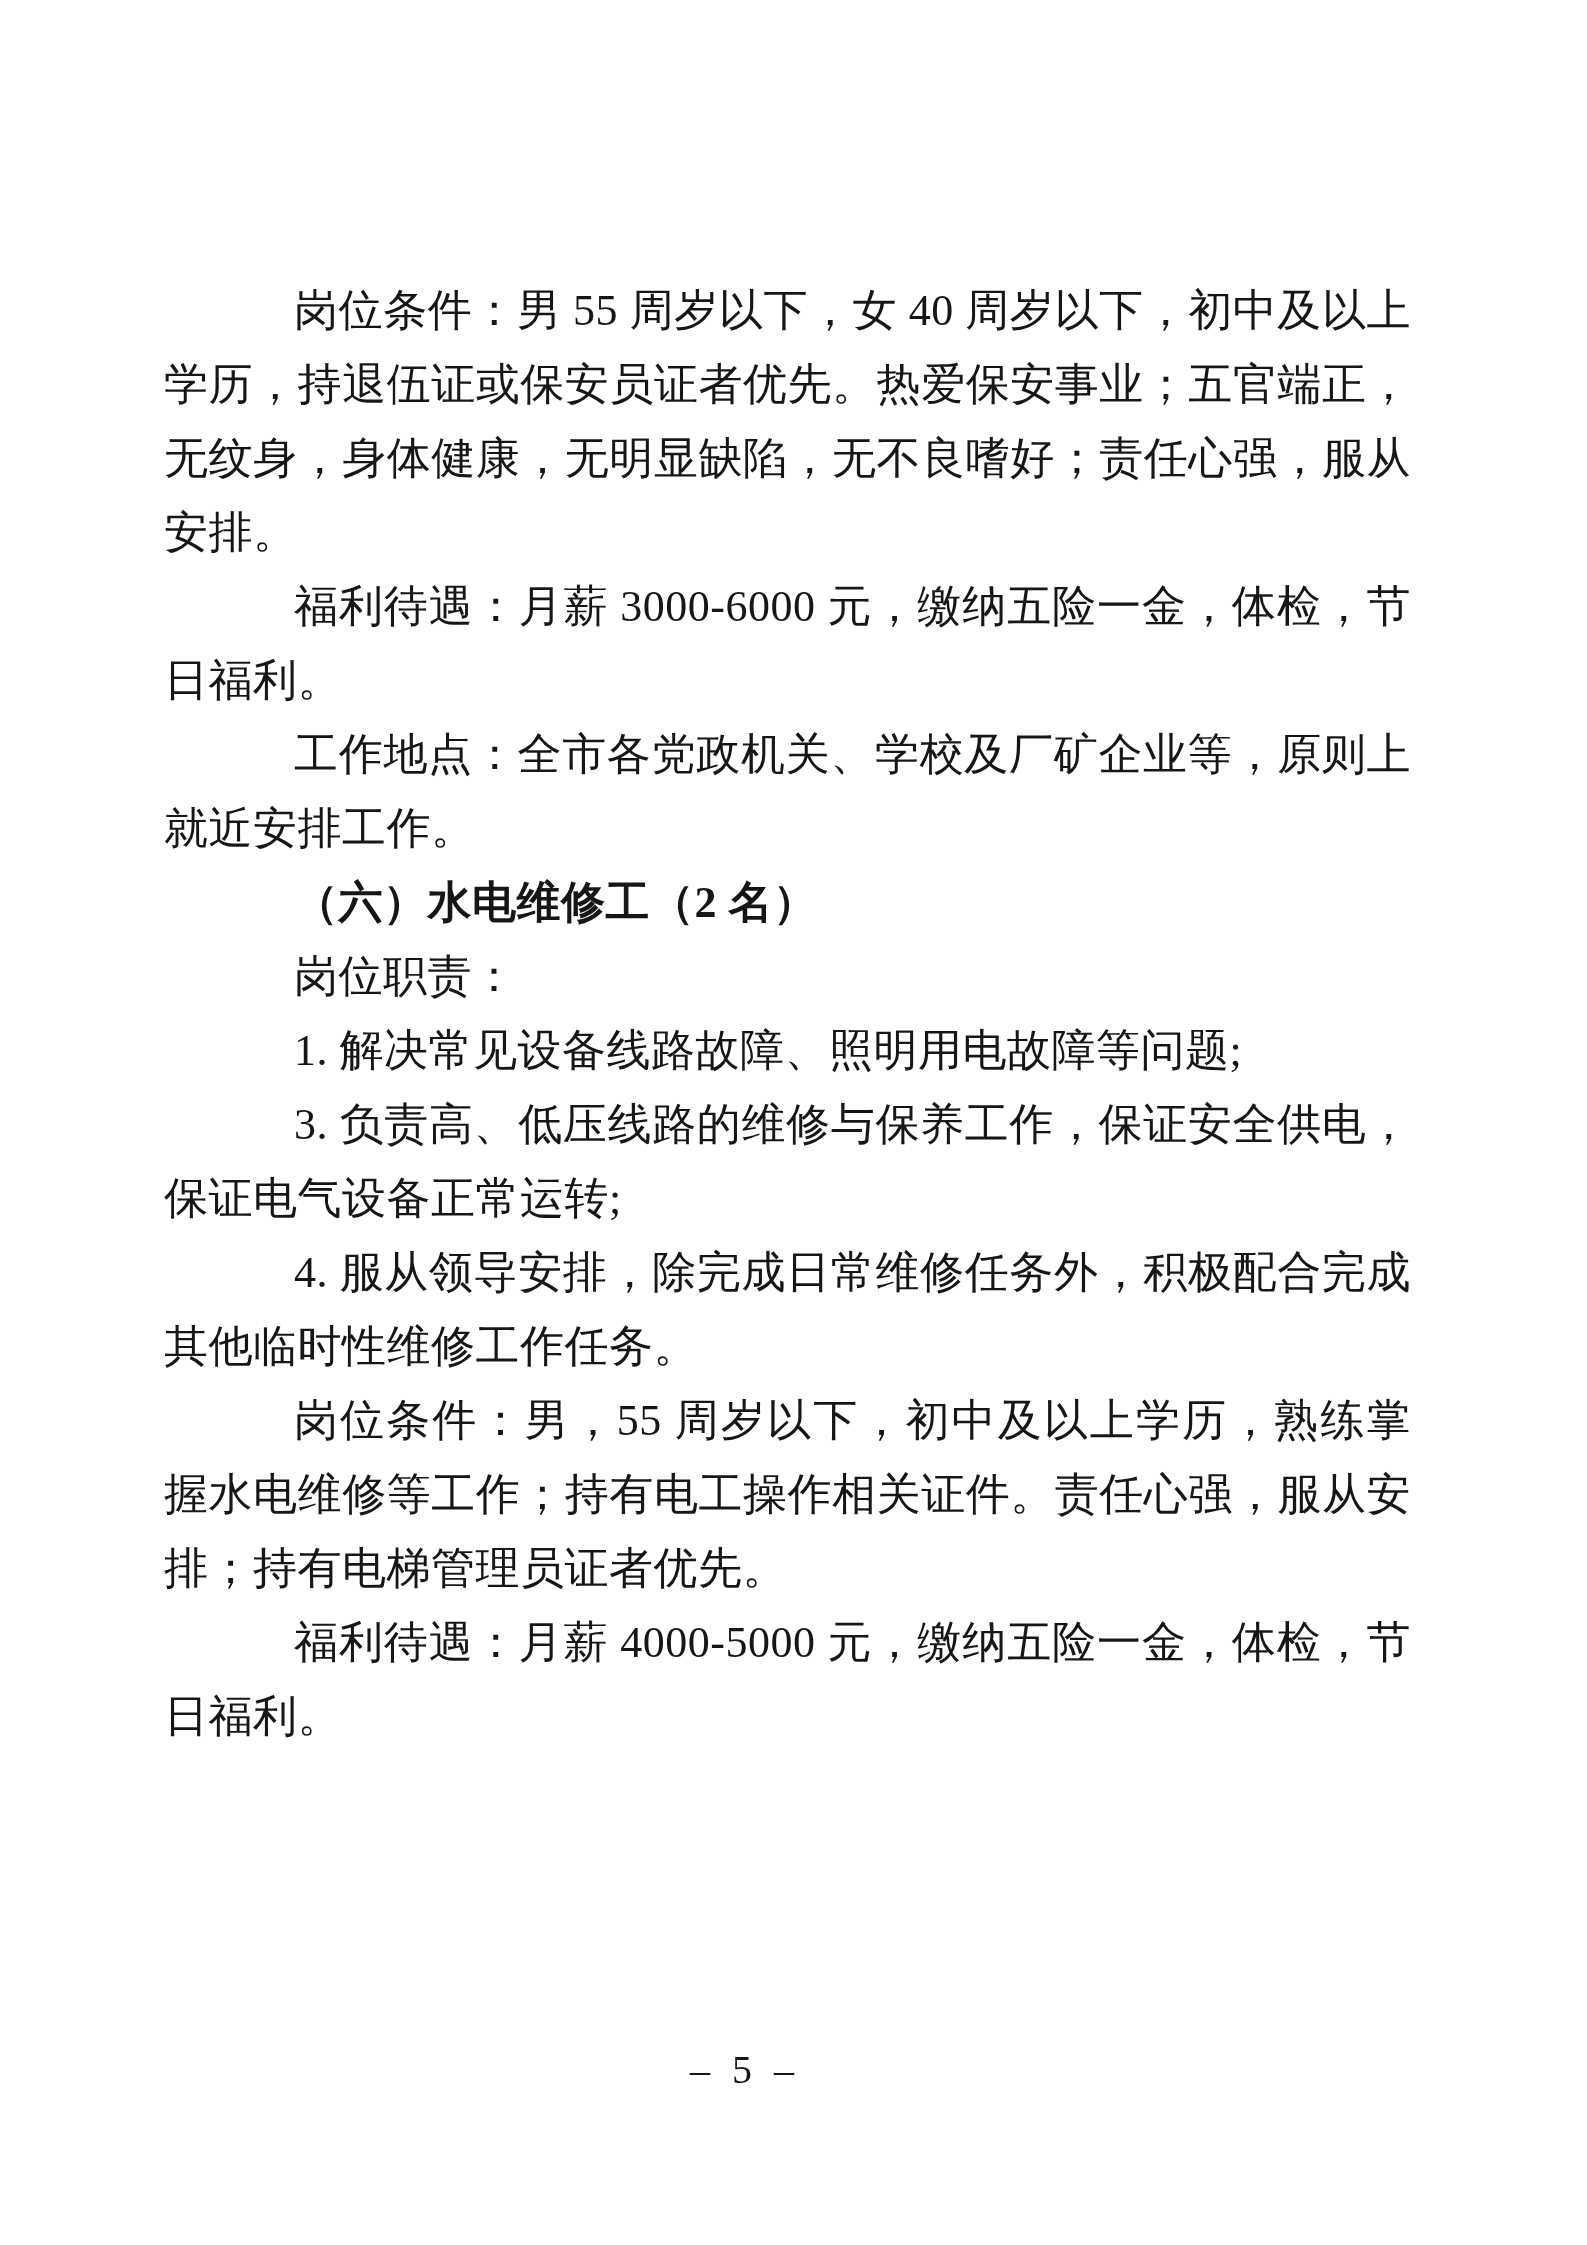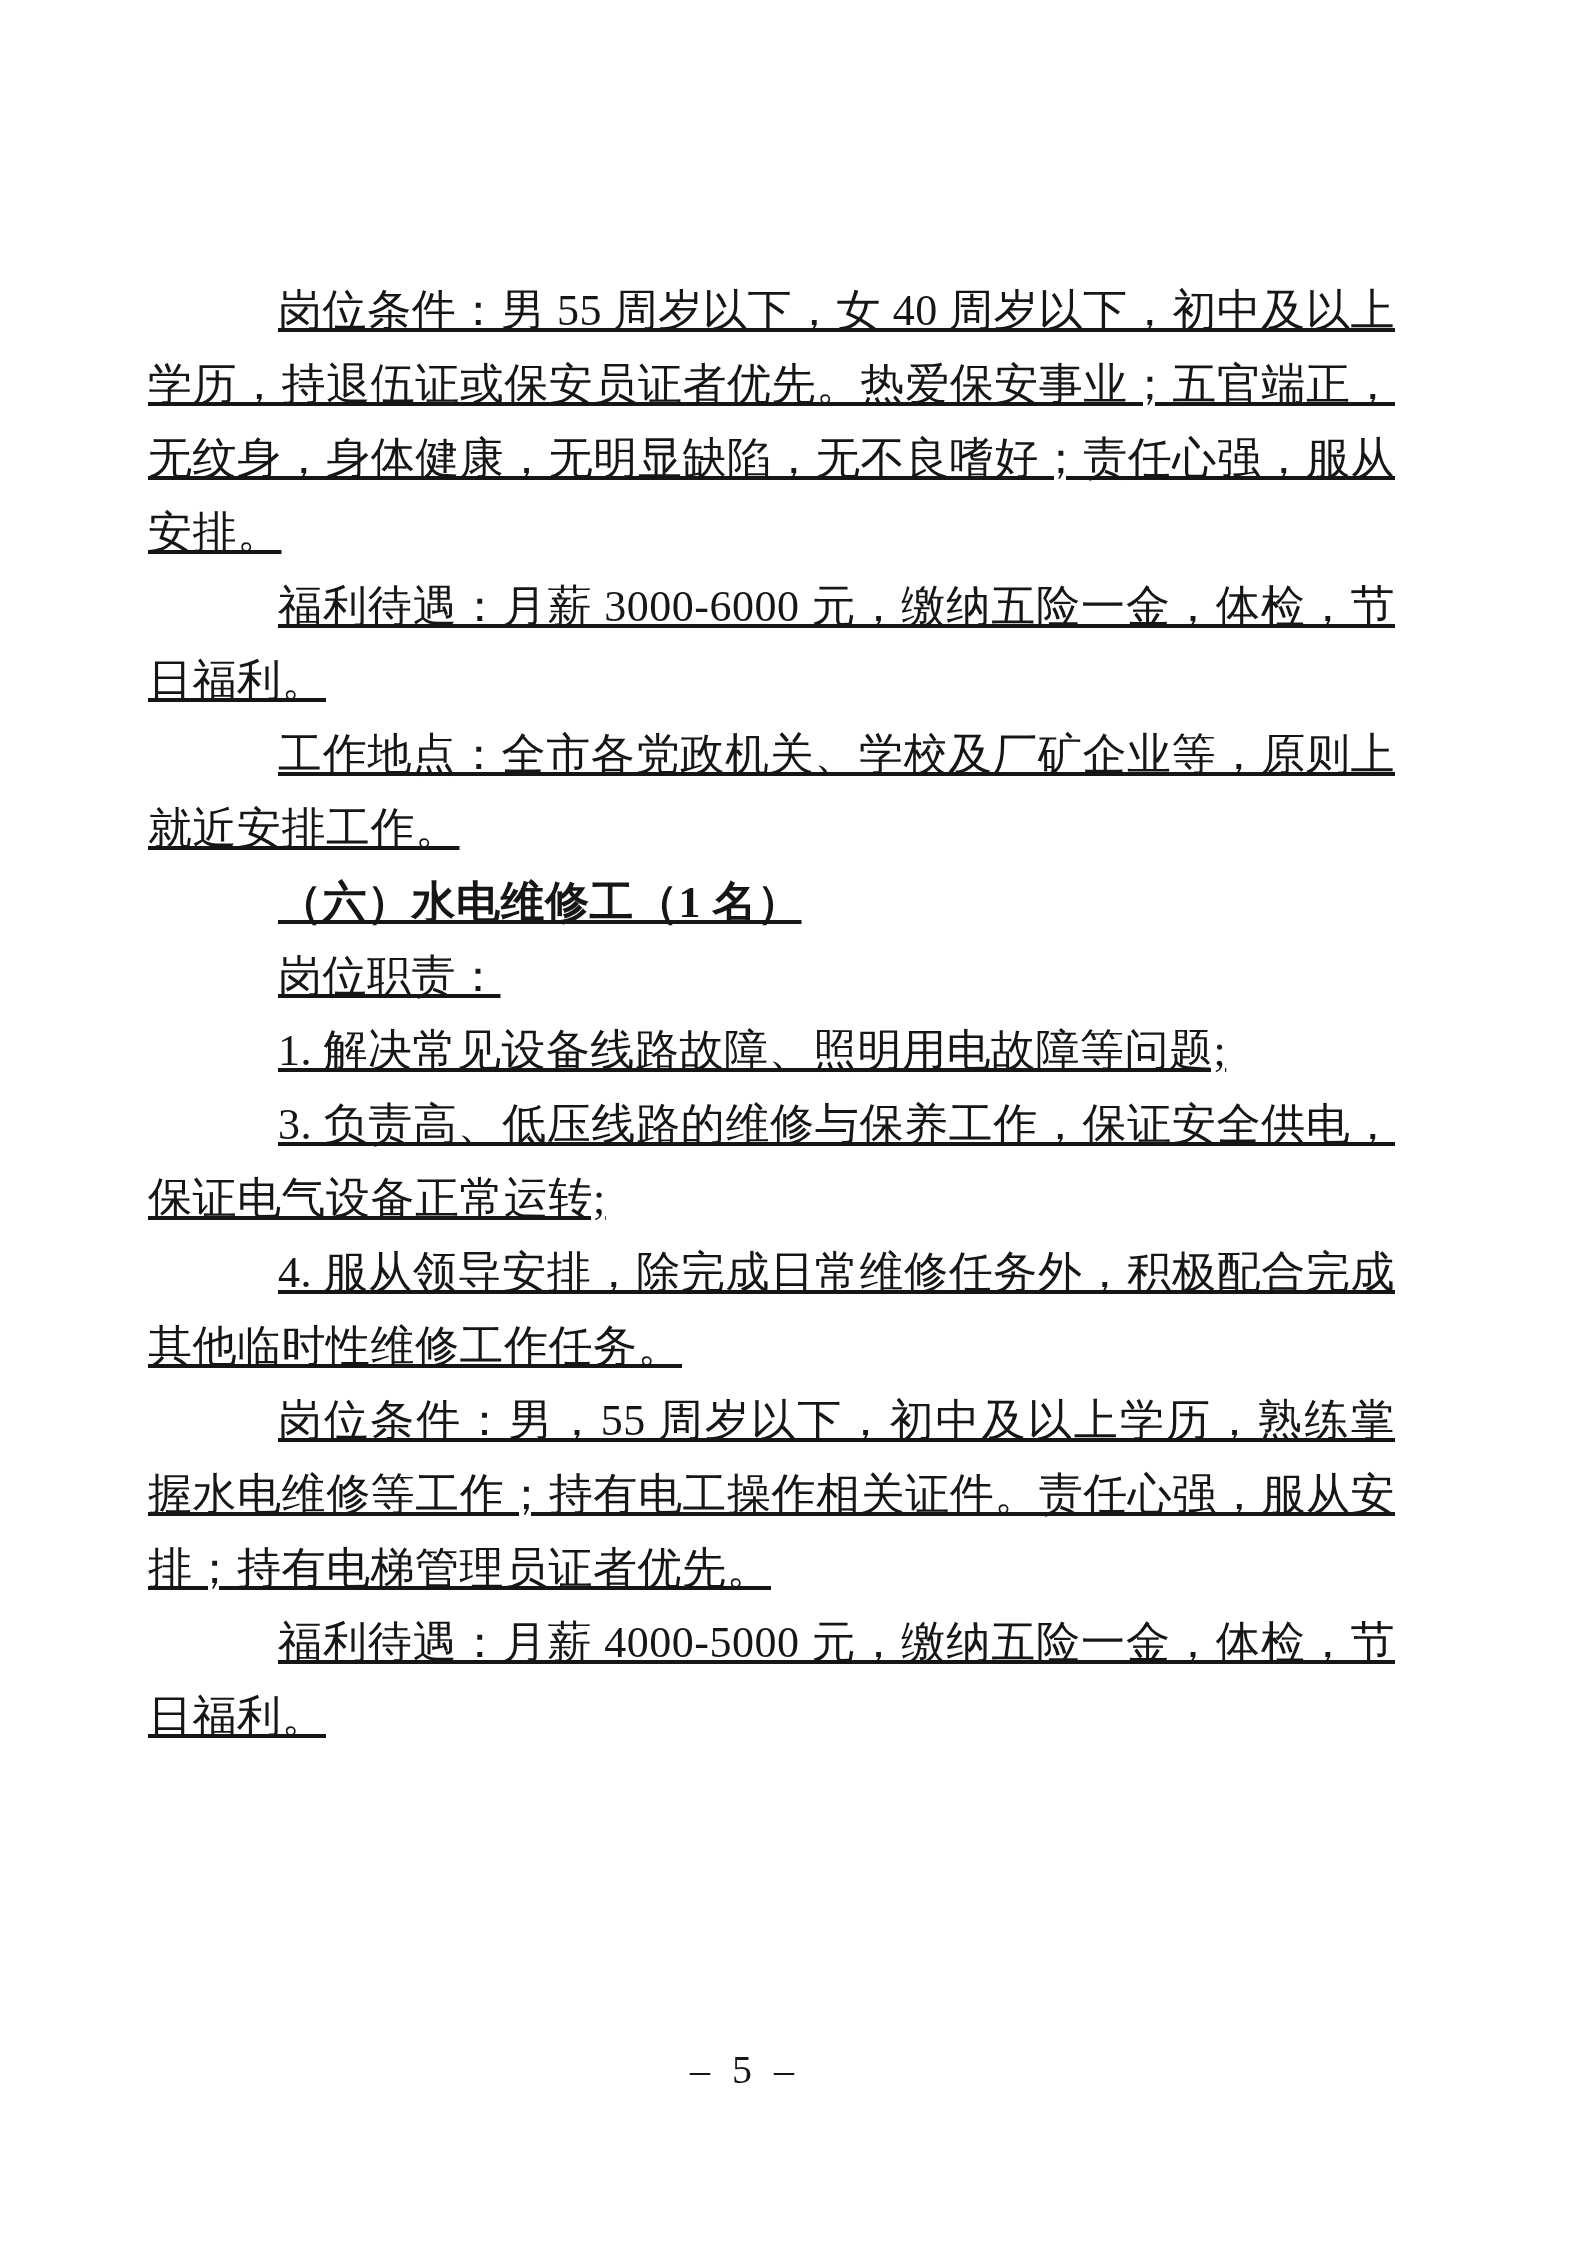--- a/index.html
+++ b/index.html
@@ -15,24 +15,23 @@
     font-family: "Liberation Serif", "DejaVu Serif", serif;
     color: #161616;
   }
   .page {
     position: absolute;
     inset: 0;
     background: #ffffff;
   }
   .content {
     position: absolute;
-    left: 148px;
+    left: 164px;
     top: 274px;
     width: 1247px;
-    text-decoration: underline;
   }
   .para {
     margin: 0;
     padding: 0;
     font-size: 44px;
     line-height: 74px;
     text-align: justify;
     text-justify: inter-ideograph;
     text-indent: 130px;
     letter-spacing: 0.5px;
@@ -54,21 +53,21 @@
   }
 </style>
 </head>
 <body>
 
 <div class="page">
   <div class="content">
     <p class="para">岗位条件：男 55 周岁以下，女 40 周岁以下，初中及以上学历，持退伍证或保安员证者优先。热爱保安事业；五官端正，无纹身，身体健康，无明显缺陷，无不良嗜好；责任心强，服从安排。</p>
     <p class="para">福利待遇：月薪 3000-6000 元，缴纳五险一金，体检，节日福利。</p>
     <p class="para">工作地点：全市各党政机关、学校及厂矿企业等，原则上就近安排工作。</p>
-    <p class="para heading">（六）水电维修工（1 名）</p>
+    <p class="para heading">（六）水电维修工（2 名）</p>
     <p class="para">岗位职责：</p>
     <p class="para">1. 解决常见设备线路故障、照明用电故障等问题;</p>
     <p class="para">3. 负责高、低压线路的维修与保养工作，保证安全供电，保证电气设备正常运转;</p>
     <p class="para">4. 服从领导安排，除完成日常维修任务外，积极配合完成其他临时性维修工作任务。</p>
     <p class="para">岗位条件：男，55 周岁以下，初中及以上学历，熟练掌握水电维修等工作；持有电工操作相关证件。责任心强，服从安排；持有电梯管理员证者优先。</p>
     <p class="para">福利待遇：月薪 4000-5000 元，缴纳五险一金，体检，节日福利。</p>
   </div>
   <div class="footer">– 5 –</div>
 </div>
 

